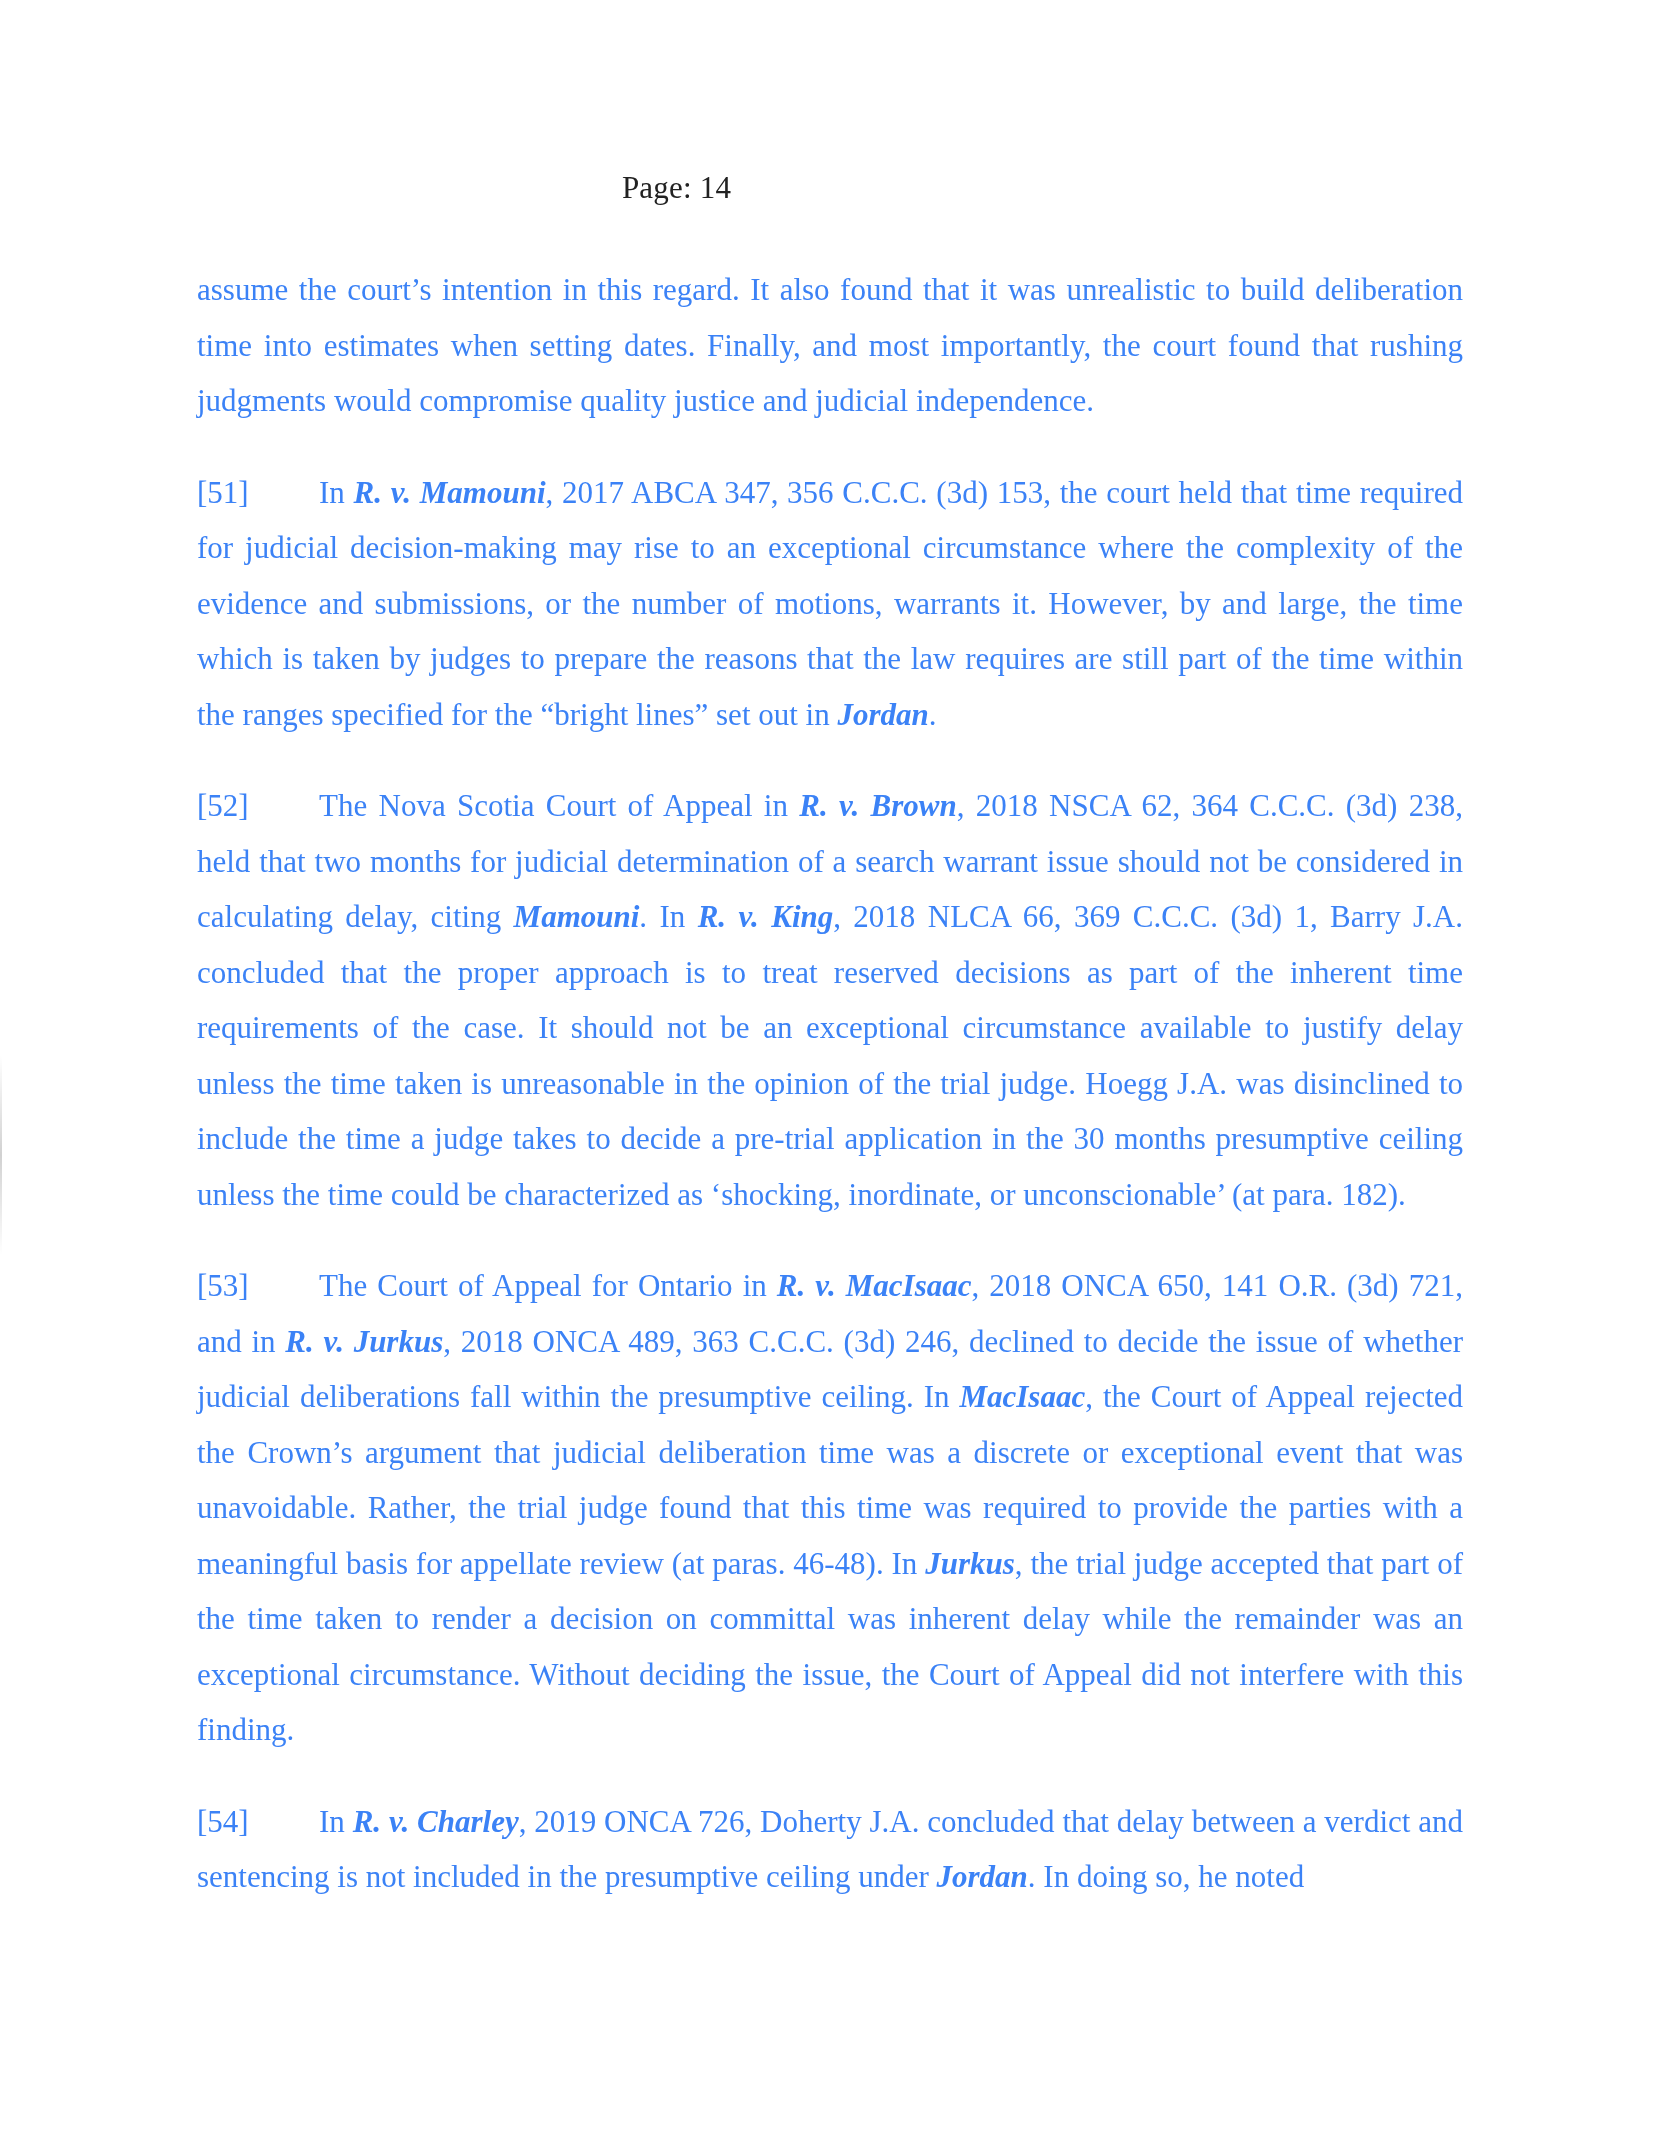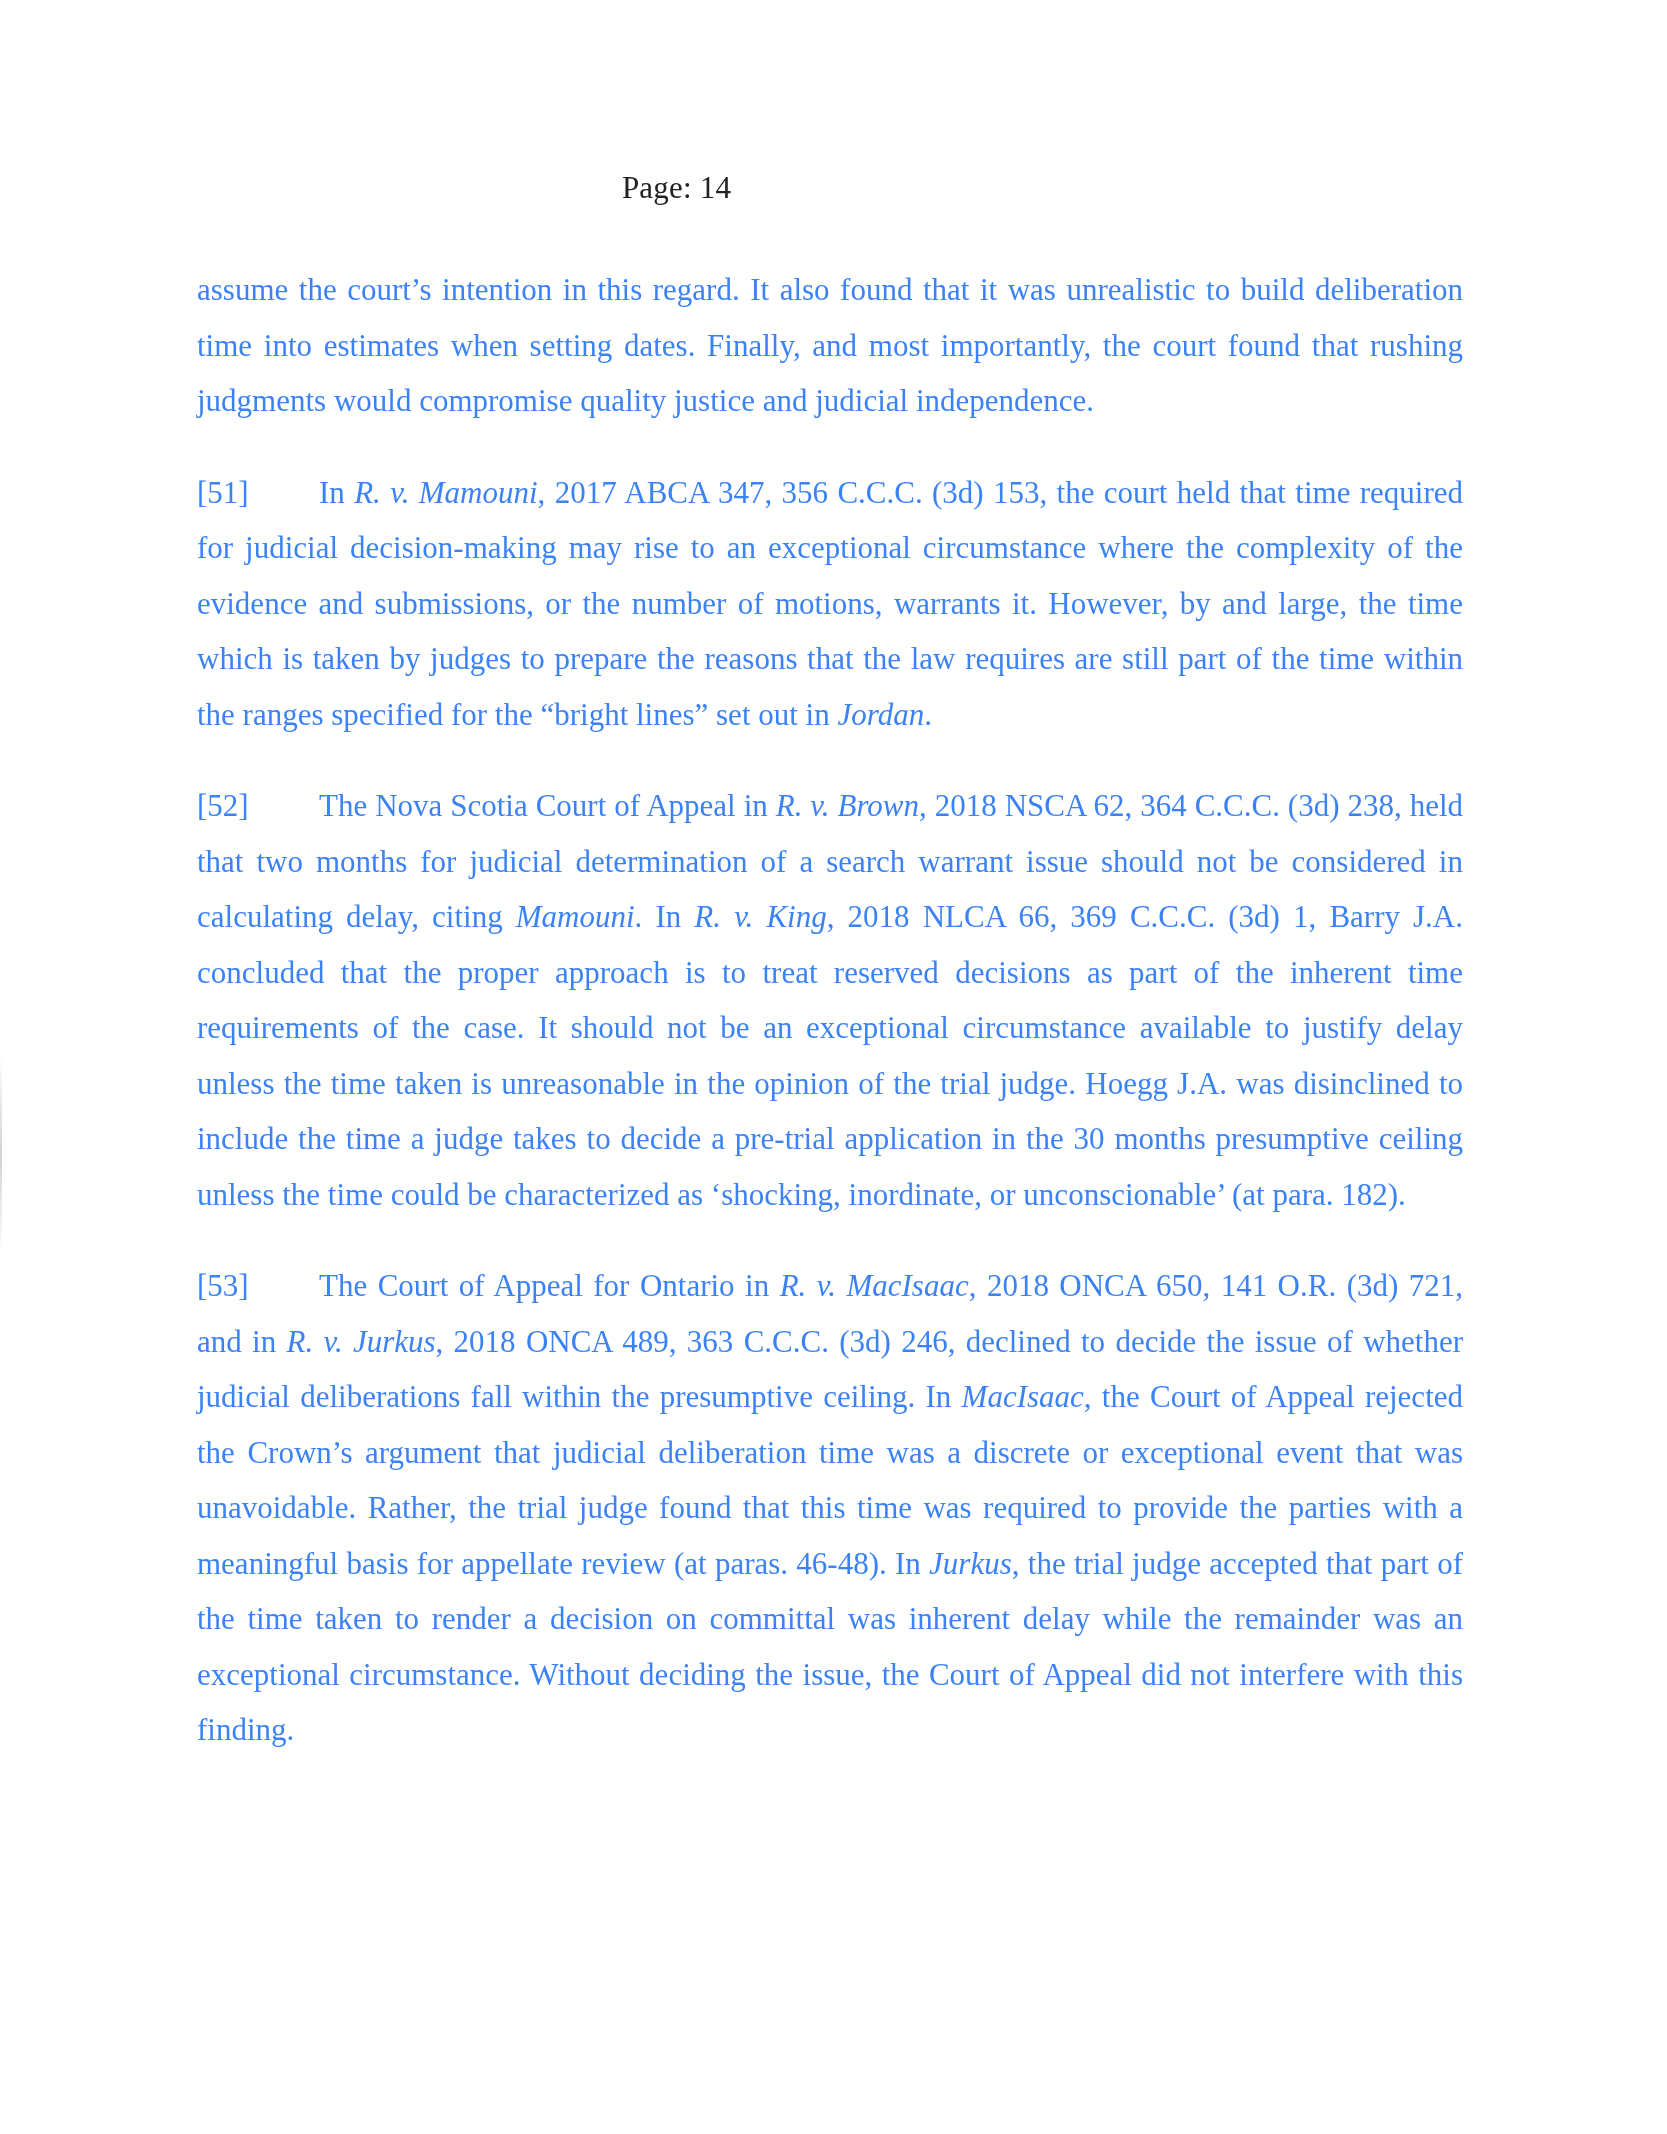--- a/index.html
+++ b/index.html
@@ -53,29 +53,31 @@
     }
     .para {
       margin: 0 0 36px 0;
     }
     .para-num {
       display: inline-block;
       width: 122px;
     }
     .para em {
       font-style: italic;
+      font-weight: bold;
     }
   </style>
 </head>
 <body>
 
 <div class="page">
   <div class="scan-edge"></div>
 
   <div class="page-header">Page: 14</div>
 
   <div class="body-text">
     <p class="para"><span>assume the court’s intention in this regard. It also found that it was unrealistic to build deliberation time into estimates when setting dates. Finally, and most importantly, the court found that rushing judgments would compromise quality justice and judicial independence.</span></p>
     <p class="para"><span class="para-num">[51]</span><span>In </span><em>R. v. Mamouni</em><span>, 2017 ABCA 347, 356 C.C.C. (3d) 153, the court held that time required for judicial decision-making may rise to an exceptional circumstance where the complexity of the evidence and submissions, or the number of motions, warrants it. However, by and large, the time which is taken by judges to prepare the reasons that the law requires are still part of the time within the ranges specified for the “bright lines” set out in </span><em>Jordan</em><span>.</span></p>
     <p class="para"><span class="para-num">[52]</span><span>The Nova Scotia Court of Appeal in </span><em>R. v. Brown</em><span>, 2018 NSCA 62, 364 C.C.C. (3d) 238, held that two months for judicial determination of a search warrant issue should not be considered in calculating delay, citing </span><em>Mamouni</em><span>. In </span><em>R. v. King</em><span>, 2018 NLCA 66, 369 C.C.C. (3d) 1, Barry J.A. concluded that the proper approach is to treat reserved decisions as part of the inherent time requirements of the case. It should not be an exceptional circumstance available to justify delay unless the time taken is unreasonable in the opinion of the trial judge. Hoegg J.A. was disinclined to include the time a judge takes to decide a pre-trial application in the 30 months presumptive ceiling unless the time could be characterized as ‘shocking, inordinate, or unconscionable’ (at para. 182).</span></p>
     <p class="para"><span class="para-num">[53]</span><span>The Court of Appeal for Ontario in </span><em>R. v. MacIsaac</em><span>, 2018 ONCA 650, 141 O.R. (3d) 721, and in </span><em>R. v. Jurkus</em><span>, 2018 ONCA 489, 363 C.C.C. (3d) 246, declined to decide the issue of whether judicial deliberations fall within the presumptive ceiling. In </span><em>MacIsaac</em><span>, the Court of Appeal rejected the Crown’s argument that judicial deliberation time was a discrete or exceptional event that was unavoidable. Rather, the trial judge found that this time was required to provide the parties with a meaningful basis for appellate review (at paras. 46-48). In </span><em>Jurkus</em><span>, the trial judge accepted that part of the time taken to render a decision on committal was inherent delay while the remainder was an exceptional circumstance. Without deciding the issue, the Court of Appeal did not interfere with this finding.</span></p>
+    <p class="para"><span class="para-num">[54]</span><span>In </span><em>R. v. Charley</em><span>, 2019 ONCA 726, Doherty J.A. concluded that delay between a verdict and sentencing is not included in the presumptive ceiling under </span><em>Jordan</em><span>. In doing so, he noted</span></p>
   </div>
 </div>
 
 </body></html>

